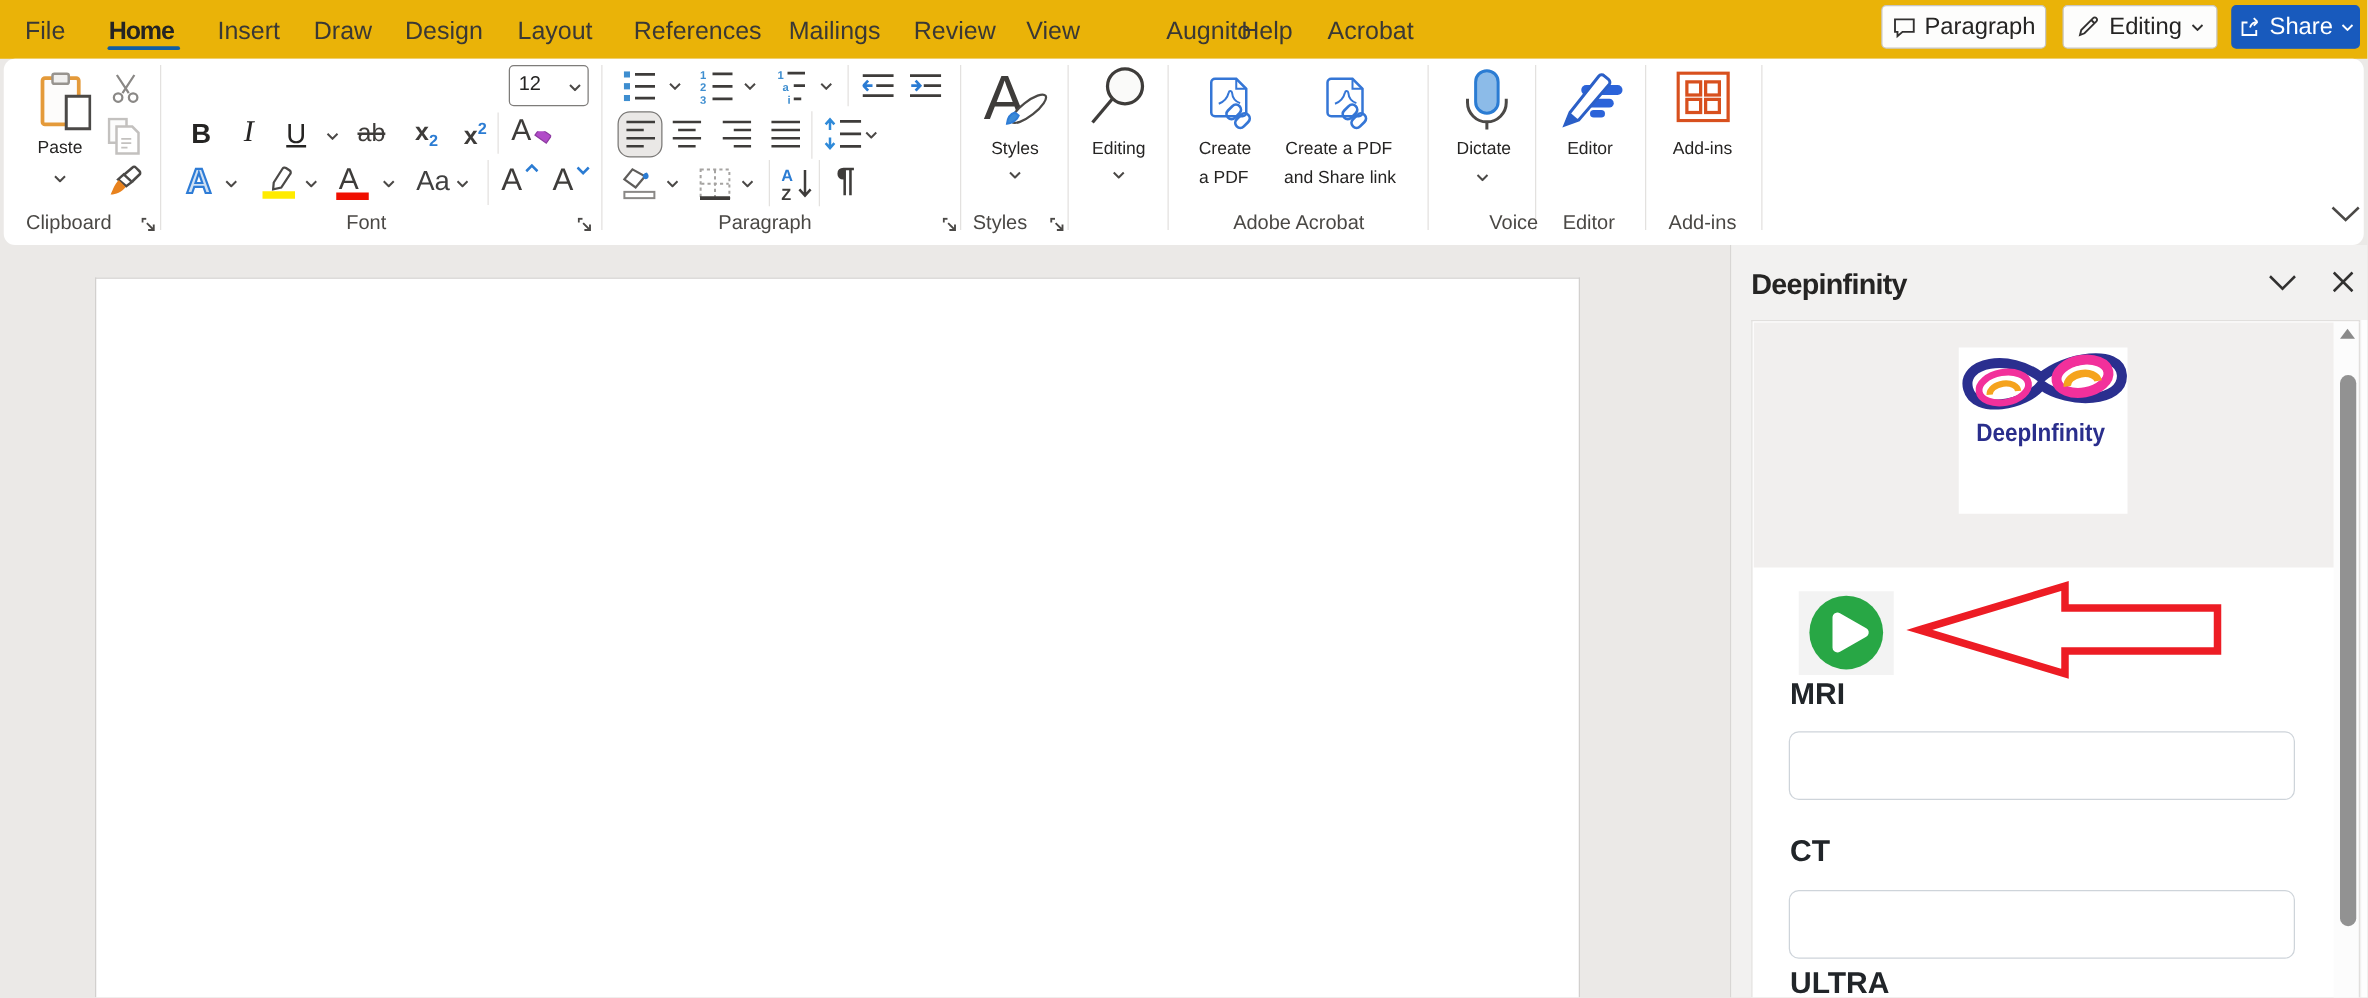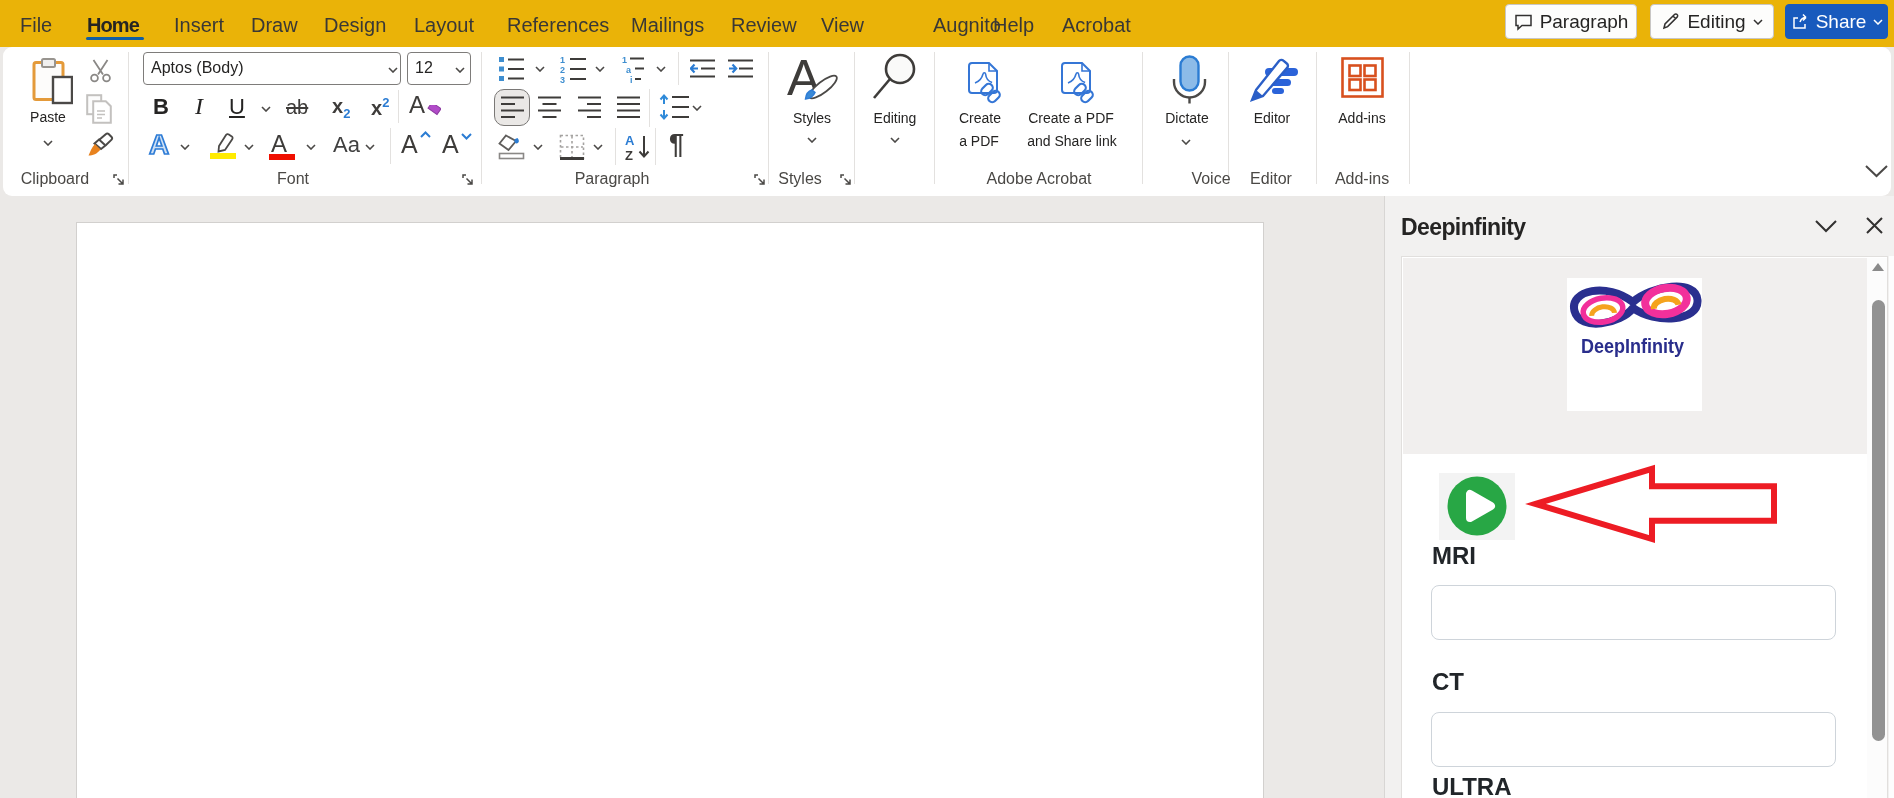--- a/index.html
+++ b/index.html
@@ -115,26 +115,20 @@
   <svg class="abs" style="left:84px; top:85px;" width="28" height="25" viewBox="0 0 28 25">
     <path d="M12 8 L19 2 a1.8 1.8 0 0 1 2.6 0 l3 3 a1.8 1.8 0 0 1 0 2.6 L19 13" fill="#fff" stroke="#4b4947" stroke-width="2"></path>
     <path d="M12 7.5 L18.5 13.5 L14 17 L7.5 11.5 z" fill="#fff" stroke="#4b4947" stroke-width="2"></path>
     <path d="M8 12 L13.5 17.5 C10 22 6 23.5 1.5 23.5 C3.5 19.5 4.5 15.5 8 12 z" fill="#e8821e"></path>
   </svg>
   <div class="glabel" style="left:52px;">Clipboard</div>
   <svg class="launcher" style="left:110px; top:127px;" viewBox="0 0 12 12" fill="none" stroke="#4b4947" stroke-width="1.5">
       <path d="M1 4 V1 H4 M4.5 4.5 L10 10 M10 5.5 V10 H5.5"></path>
     </svg>
 
-  <div class="abs" style="left:140px; top:5px; width:258px; height:33px; border:1px solid #7e7c7a; border-radius:4px; background:#fff;">
-    <span style="position:absolute; left:7px; top:6px; font-size:16px; color:#252423;">Aptos (Body)</span>
-    <svg class="chev" style="left:244px; top:14px;" viewBox="0 0 10 6" fill="none" stroke="#4b4947" stroke-width="1.6">
-        <path d="M1 1 l4 4 l4-4"></path>
-      </svg>
-  </div>
   <div class="abs" style="left:404px; top:5px; width:64px; height:33px; border:1px solid #7e7c7a; border-radius:4px; background:#fff;">
     <span style="position:absolute; left:7px; top:6px; font-size:16px; color:#252423;">12</span>
     <svg class="chev" style="left:47px; top:14px;" viewBox="0 0 10 6" fill="none" stroke="#4b4947" stroke-width="1.6">
         <path d="M1 1 l4 4 l4-4"></path>
       </svg>
   </div>
 
   <div class="btxt" style="left:150px; top:47px; font-weight:700;">B</div>
   <div class="btxt" style="left:192px; top:46px; font-family:'Liberation Serif',serif; font-style:italic; font-size:24px;">I</div>
   <div class="btxt" style="left:226px; top:47px; text-decoration:underline;">U</div>

